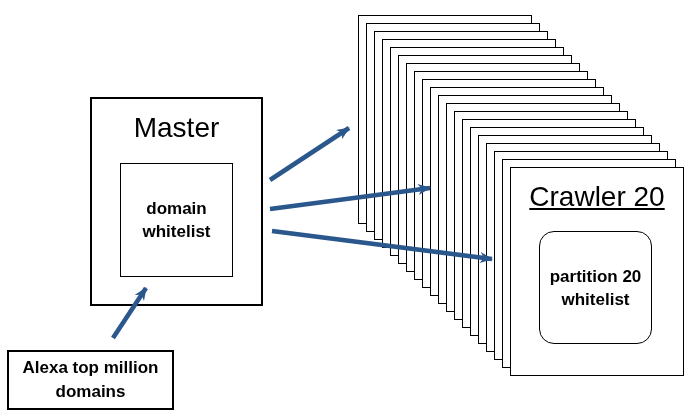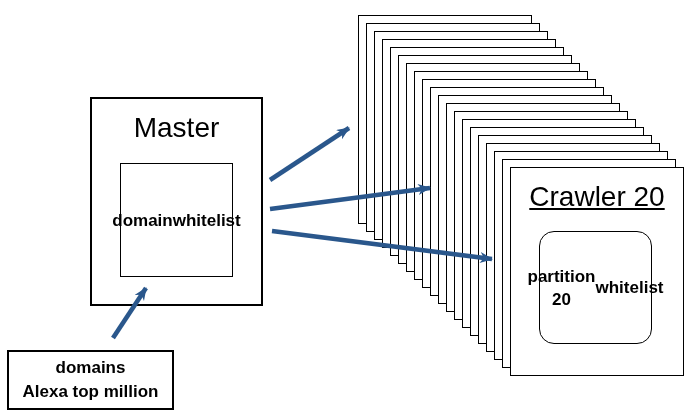--- a/index.html
+++ b/index.html
@@ -13,21 +13,21 @@
     position:relative;width:689px;height:415px;background:var(--page-bg);
     font-family:"Liberation Sans",sans-serif;color:var(--text-color);overflow:hidden;
   }
   .box{position:absolute;background:var(--page-bg);border:2px solid var(--border-color);box-sizing:border-box;}
   .master{left:90px;top:97px;width:173px;height:209px;}
   .page{position:absolute;width:174px;height:209px;background:var(--page-bg);
         border:1.5px solid var(--border-color);box-sizing:border-box;}
   .front{left:510px;top:167px;width:174px;height:209px;border-width:1.5px;text-decoration:underline;}
   .title{text-align:center;font-size:28px;line-height:30px;margin-top:14px;font-weight:normal;white-space:nowrap;}
   .inner{position:absolute;background:var(--page-bg);border:1.5px solid var(--border-color);box-sizing:border-box;
-         display:flex;flex-direction:row;justify-content:center;align-items:center;
+         display:flex;flex-direction:column;justify-content:center;align-items:center;
          font-weight:bold;font-size:17px;line-height:23px;text-align:center;}
   .master .inner{left:28px;top:64px;width:113px;height:114px;}
   .front .inner{left:28px;top:63px;width:113px;height:113px;border-radius:15px;}
   .alexa{left:7px;top:350px;width:167px;height:60px;
          display:flex;flex-direction:column;justify-content:center;align-items:center;
          font-weight:bold;font-size:17px;line-height:24px;text-align:center;}
   .arrows{position:absolute;left:0;top:0;width:689px;height:415px;pointer-events:none;}
   .arrows line{stroke:var(--arrow-color);stroke-width:4.6;}
   .arrows .head{fill:var(--arrow-color);}
 </style>
@@ -38,22 +38,22 @@
 
   <div class="box master">
     <div class="title">Master</div>
     <div class="inner">
       <div>domain</div>
       <div>whitelist</div>
     </div>
   </div>
 
   <div class="box alexa">
+    <div>Alexa top million</div>
     <div>domains</div>
-    <div>Alexa top million</div>
   </div>
 
   <div>
     <div class="page" style="left: 358px; top: 15px;"></div>
       <div class="page" style="left: 366px; top: 23px;"></div>
       <div class="page" style="left: 374px; top: 31px;"></div>
       <div class="page" style="left: 382px; top: 39px;"></div>
       <div class="page" style="left: 390px; top: 47px;"></div>
       <div class="page" style="left: 398px; top: 55px;"></div>
       <div class="page" style="left: 406px; top: 63px;"></div>

